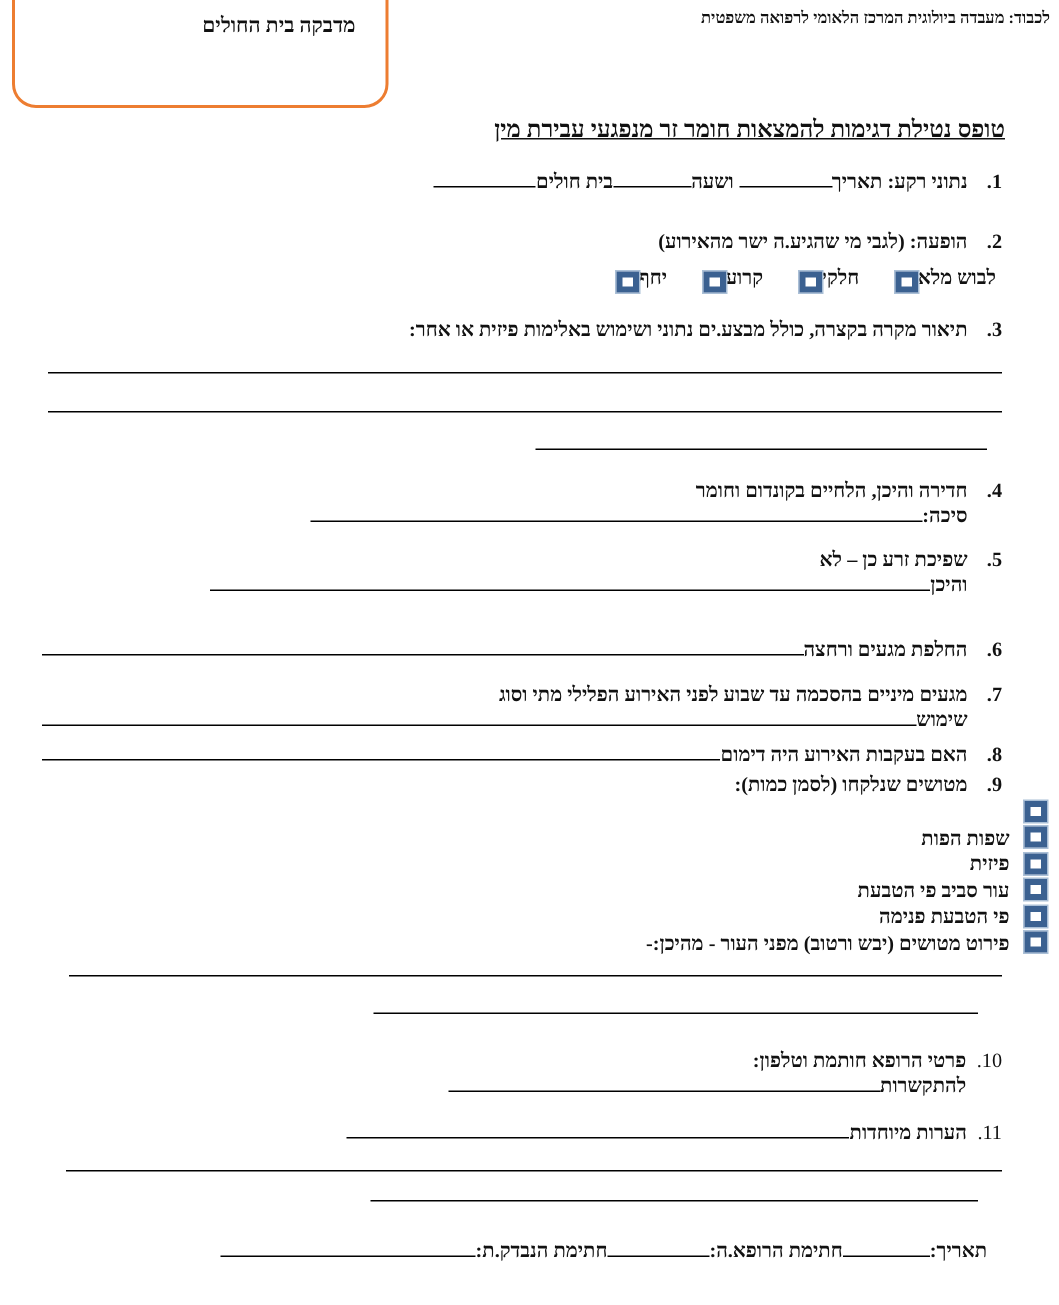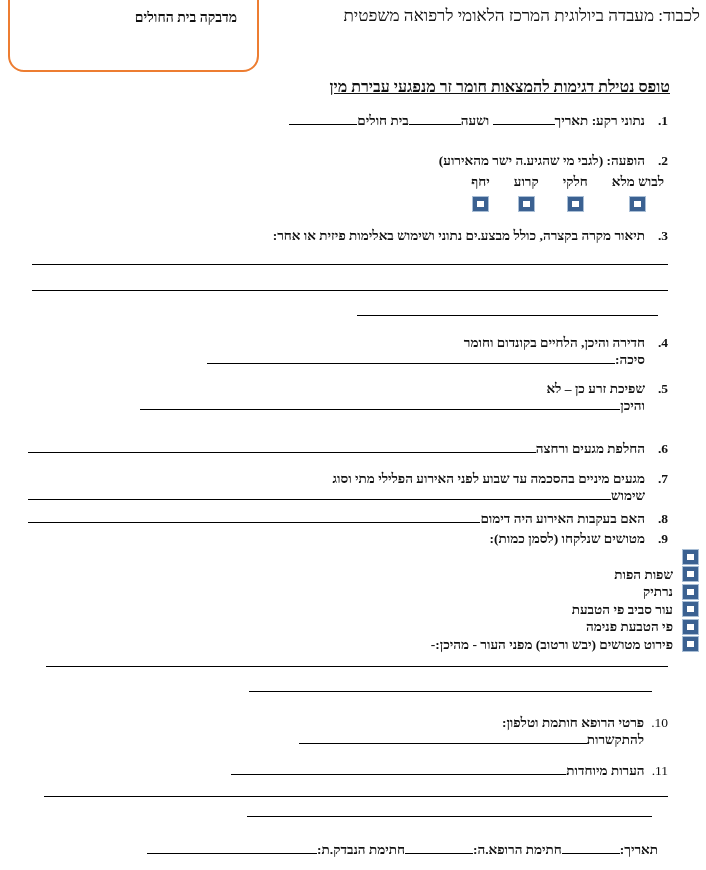--- a/index.html
+++ b/index.html
@@ -3,21 +3,21 @@
 <meta charset="utf-8">
 <style>
   html,body{margin:0;padding:0;background:#fff;}
   body{
     width:706px;height:870px;position:relative;overflow:hidden;
     font-family:"Liberation Serif","DejaVu Serif","DejaVu Sans",serif;
     color:#111;font-size:13.5px;
   }
   
   .recipient{
-    position:absolute;top:6px;right:6px;font-size:17px;font-weight:400;
+    position:absolute;top:6px;right:6px;font-size:11px;font-weight:700;
     white-space:nowrap;
   }
   .sticker-box{
     position:absolute;left:8px;top:-20px;width:247px;height:88px;
     border:2px solid #ED7D31;border-radius:16px;background:#fff;
   }
   .sticker-label{
     position:absolute;top:28px;right:20px;font-weight:700;font-size:14px;
   }
   .form-title{
@@ -39,21 +39,21 @@
   }
   .linerow{display:flex;align-items:baseline;line-height:17px;}
   .fill-grow{flex:1;border-bottom:1.3px solid #000;height:12px;}
   .rule{border-bottom:1.3px solid #000;height:0;}
   
   .cbx{
     display:inline-block;width:7px;height:6px;background:#fff;
     border:4px solid #3b6191;box-shadow:0 0 0 1px #aabfd6;
   }
   .options{display:flex;direction:rtl;margin:5px 4px 0 0;gap:24px;}
-  .opt{display:flex;flex-direction:column;align-items:center;}
+  .opt{display:flex;flex-direction:row;align-items:center;}
   .opt .cbx{margin-top:7px;}
   
   .swabs{margin:1px -30px 0 0;direction:rtl;}
   .swab-row{display:flex;align-items:center;height:17.5px;direction:rtl;}
   .swab-row .cbx{flex:none;margin-left:10px;}
   .swab-label{white-space:nowrap;line-height:17px;}
   .sig{display:flex;align-items:baseline;direction:rtl;margin:24px 10px 0 0;line-height:17px;}
 </style>
 </head>
 <body>
@@ -149,21 +149,21 @@
   <div class="swabs">
     <div class="swab-row">
       <span class="cbx"></span>
     </div>
     <div class="swab-row">
       <span class="cbx"></span>
       <span class="swab-label">שפות הפות</span>
     </div>
     <div class="swab-row">
       <span class="cbx"></span>
-      <span class="swab-label">נרתיק</span>
+      <span class="swab-label">פיזית</span>
     </div>
     <div class="swab-row">
       <span class="cbx"></span>
       <span class="swab-label">עור סביב פי הטבעת</span>
     </div>
     <div class="swab-row">
       <span class="cbx"></span>
       <span class="swab-label">פי הטבעת פנימה</span>
     </div>
     <div class="swab-row">

